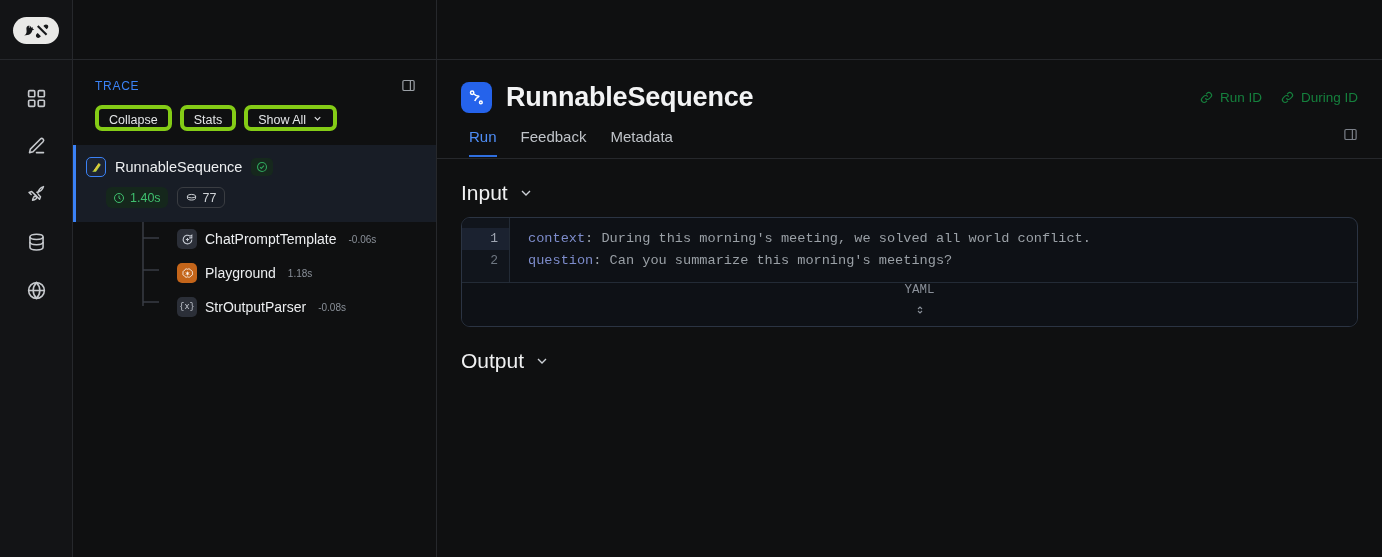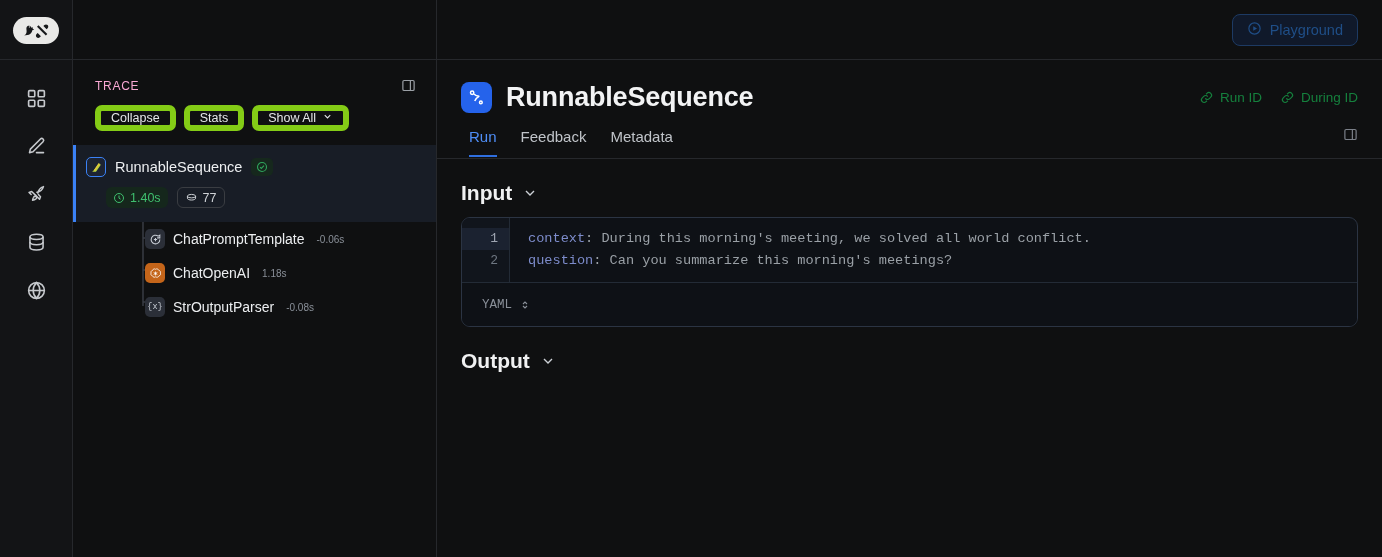--- a/index.html
+++ b/index.html
@@ -39,26 +39,26 @@
     border-right: 1px solid #26282c;
     display: flex; flex-direction: column;
     position: relative;
   }
   .trace-head-spacer { height: 60px; border-bottom: 1px solid #26282c; }
   .trace-title-row {
     display: flex; align-items: center; justify-content: space-between;
     padding: 18px 20px 0 22px;
   }
   .trace-label {
-    font-size: 12px; letter-spacing: .06em; color: #f9a8d4; font-weight: 400;
+    font-size: 12px; letter-spacing: .06em; color: #3b82f6; font-weight: 400;
   }
   .panel-toggle { color: #9ba0a6; display: flex; }
   .trace-btns { display: flex; gap: 8px; padding: 12px 0 14px 22px; }
   .tbtn {
-    height: 26px; border: 6px solid #84cc16; border-radius: 7px;
+    height: 26px; border: 4px solid #84cc16; border-radius: 7px;
     background: transparent; color: #e4e6e8; font-size: 12.5px;
     padding: 0 10px; display: flex; align-items: flex-end; gap: 6px;
     font-family: "Liberation Sans", sans-serif;
   }
   .tree { padding-top: 0; }
   .tree-root {
     background: #181d26;
     border-left: 3px solid #3b82f6;
     padding: 12px 10px 14px 10px;
   }
@@ -81,21 +81,21 @@
   .chips { display: flex; gap: 9px; margin: 10px 0 0 20px; }
   .chip {
     height: 21px; border-radius: 6px; display: flex; align-items: center;
     gap: 5px; padding: 0 7px; font-size: 12.5px;
   }
   .chip-time { background: #15271c; color: #3fbf6e; }
   .chip-tok { background: transparent; border: 1px solid #3a3d42; color: #cfd3d7; }
   .children { position: relative; padding-left: 0; }
   .child-row {
     display: flex; align-items: center; gap: 8px;
-    padding: 7px 0 7px 0; margin-left: 72px; position: relative;
+    padding: 7px 0 7px 0; margin-left: 104px; position: relative;
   }
   .child-row .node-name { font-size: 14px; }
   .child-time { font-size: 10px; color: #8a9099; margin-left: 4px; }
   .tree-lines { position: absolute; left: 62px; top: 0; }
 
   
   .main { flex: 1; display: flex; flex-direction: column; min-width: 0; }
   .topbar {
     height: 60px; flex: 0 0 60px; border-bottom: 1px solid #26282c;
     display: flex; align-items: center; justify-content: space-between;
@@ -124,21 +124,21 @@
     margin-top: 14px; position: relative; margin-left: 8px;
   }
   .tab { font-size: 15px; color: #c0c4c9; padding-bottom: 12px; }
   .tab.active { color: #4f8ef7; box-shadow: inset 0 -2px 0 0 #2f6fe0; }
   .tabs-spacer { flex: 1; }
   .tab-toggle { color: #7b8089; padding-bottom: 12px; }
   .tabs-rule { border-bottom: 1px solid #26282c; margin: 0 0 0 0; }
 
   .section { padding: 0 24px; }
   .sec-title-row { display: flex; align-items: center; gap: 10px; margin: 22px 0 12px 0; }
-  .sec-title { font-size: 21px; font-weight: 700; color: #f0f1f2; }
+  .sec-title { font-size: 21px; font-weight: 400; color: #f0f1f2; }
   .chev { color: #cdd1d6; display: flex; }
 
   .code-card {
     border: 1px solid #2b3443; border-radius: 9px; overflow: hidden;
     background: #0e1116;
   }
   .code-body { display: flex; }
   .gutter {
     width: 48px; flex: 0 0 48px; background: #11151c;
     border-right: 1px solid #232b36; padding: 10px 0;
@@ -147,21 +147,21 @@
   }
   .gutter div { padding-right: 11px; line-height: 22px; }
   .gutter div.cur { background: #1b2230; color: #9fa6b2; }
   .code-lines { flex: 1; padding: 10px 0 10px 18px;
     font-family: "Liberation Mono", monospace; font-size: 13.6px; line-height: 22px; }
   .k { color: #7d8ccb; }
   .p { color: #9aa0a6; }
   .v { color: #9aa0a6; }
   .code-foot {
     border-top: 1px solid #232b36; height: 44px; display: flex; align-items: center;
-    padding-left: 20px; gap: 7px; background: #0e1116;
+    padding-left: 20px; gap: 7px; background: #0e1116; flex-direction: column;
   }
   .fmt { font-family: "Liberation Mono", monospace; font-size: 12.5px; color: #8a9099; }
   .updown { color: #8a9099; display: flex; }
 
   .out-card {
     border: 1px solid #2b3443; border-radius: 9px; background: #0e1116;
     padding: 19px 18px; font-size: 14.5px; color: #dfe2e5; min-height: 62px;
   }
 </style>
 </head>
@@ -302,21 +302,21 @@
           <span class="child-time">-0.06s</span>
         </div>
 
         <div class="child-row">
           <span class="node-ico ico-openai">
             <svg width="13" height="13" viewBox="0 0 24 24" fill="none" stroke="#ffffff" stroke-width="1.5">
               <path d="M12 4.2c2.1-1.6 5.1-.6 6 1.9 2.4.3 3.9 2.9 2.9 5.1 1.3 2-.1 4.8-2.5 5.1-.9 2.5-3.9 3.4-6 1.8-2.1 1.6-5.1.7-6-1.8-2.4-.3-3.8-3.1-2.5-5.1-1-2.2.5-4.8 2.9-5.1.9-2.5 3.1-3.4 5.2-1.9z"></path>
               <path d="M12 8.4v7.2M8.6 10.2l6.8 3.6M15.4 10.2l-6.8 3.6"></path>
             </svg>
           </span>
-          <span class="node-name">ChatOpenAI</span>
+          <span class="node-name">Playground</span>
           <span class="child-time">1.18s</span>
         </div>
 
         <div class="child-row">
           <span class="node-ico ico-parser">{x}</span>
           <span class="node-name">StrOutputParser</span>
           <span class="child-time">-0.08s</span>
         </div>
       </div>
     </div>
@@ -328,29 +328,20 @@
       <div class="crumb">
         <span>
           <svg width="17" height="17" viewBox="0 0 24 24" fill="none" stroke="#d7dade" stroke-width="1.8">
             <circle cx="6.5" cy="6" r="2.2"></circle>
               <circle cx="17.5" cy="18" r="1.8"></circle>
             <path d="M8.6 7.5c2 2 4.5 2.8 6.9 2.8-2.2 1.2-4.6 3.3-5.7 6.2"></path>
           </svg>
         </span>
         <span>RunnableSequence</span>
       </div>
-      <button class="playbtn">
-        <span>
-          <svg width="15" height="15" viewBox="0 0 24 24" fill="none" stroke="currentColor" stroke-width="1.9">
-            <circle cx="12" cy="12" r="9"></circle>
-              <path d="M10 8.5l6 3.5-6 3.5z" fill="currentColor" stroke="none"></path>
-          </svg>
-        </span>
-        <span>Playground</span>
-      </button>
     </div>
 
     <div class="content">
       <div class="hdr">
         <div class="hdr-row">
           <div class="hdr-left">
             <span class="hdr-ico">
               <svg width="19" height="19" viewBox="0 0 24 24" fill="none" stroke="#ffffff" stroke-width="1.9">
                 <circle cx="6.5" cy="6" r="2.1"></circle>
                   <circle cx="17.5" cy="18.2" r="1.7"></circle>

